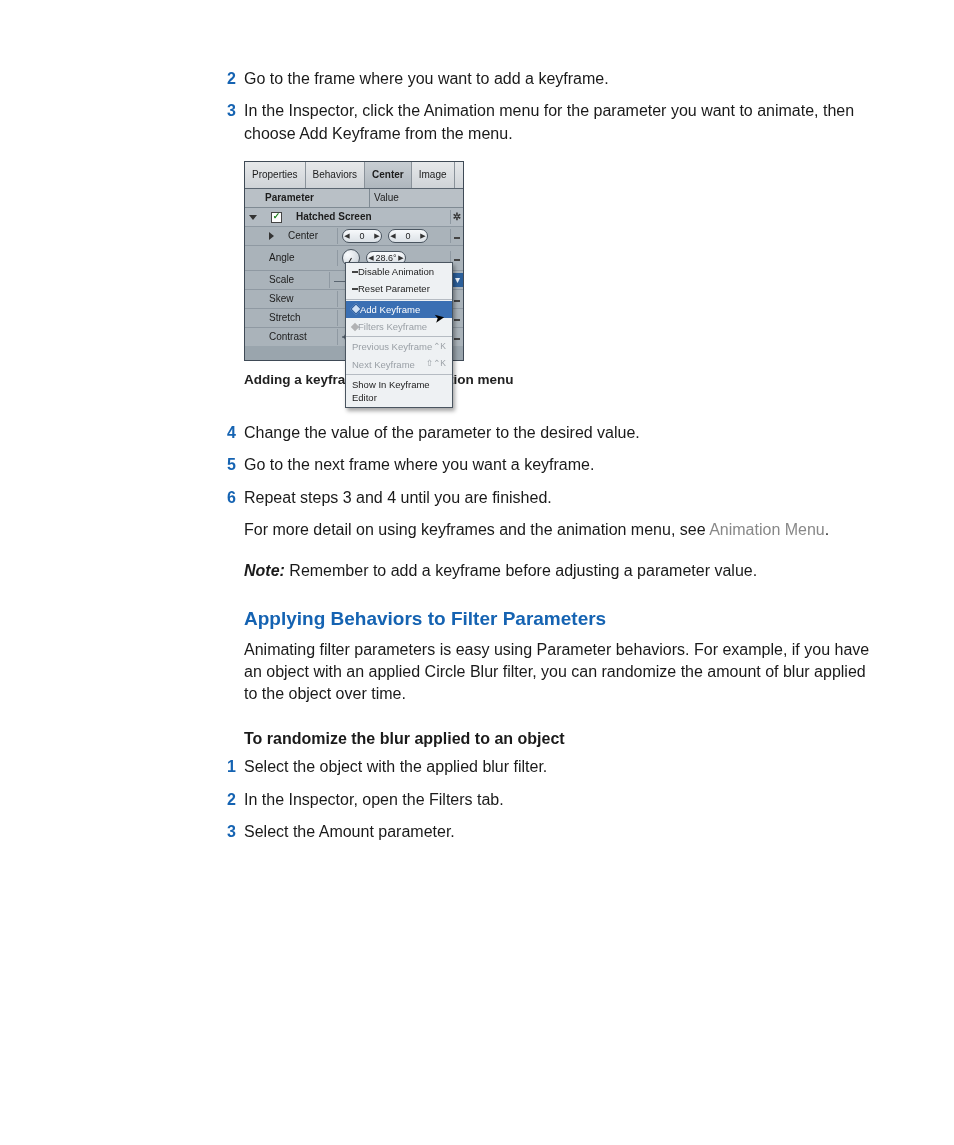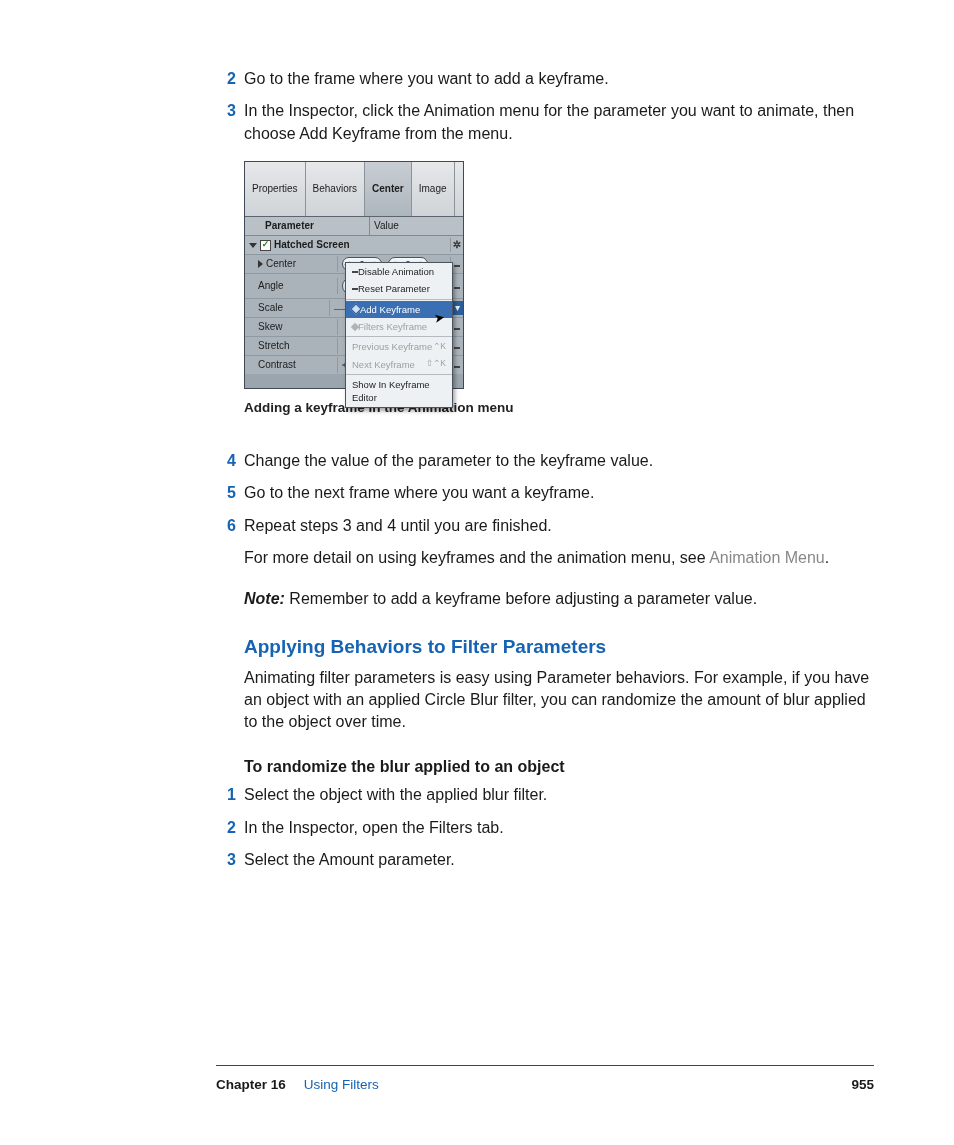--- a/index.html
+++ b/index.html
@@ -10,27 +10,27 @@
   .note-label{font-weight:700;font-style:italic}
   .body-block{margin:0 0 18px 28px}
   .caption{margin:10px 0 32px 28px;font-weight:700;font-size:13.5px;color:#222}
   .heading-blue{margin:24px 0 6px 28px;font-weight:700;font-size:19px;color:#1563b2}
   .subhead-bold{margin:22px 0 6px 28px;font-weight:700;font-size:16px}
   .link-grey{color:#888}
 
   
   .inspector{margin:16px 0 0 28px;width:218px;border:1px solid #3f4a56;background:#9aa5ad;font-size:10px;font-family:"Lucida Grande","Helvetica Neue",Arial,sans-serif;color:#1c1c1c;position:relative}
   .insp-tabs{display:flex;background:linear-gradient(#e6e8ea,#cfd3d7);border-bottom:1px solid #5a6570}
-  .insp-tab{padding:20px 7px;border-right:1px solid #8a929a}
+  .insp-tab{padding:6px 7px;border-right:1px solid #8a929a}
   .insp-tab.sel{background:linear-gradient(#c8ced3,#aeb6bd);font-weight:700}
   .insp-header{display:flex;background:#b9c0c6;border-bottom:1px solid #7f8a93}
   .insp-header .col1{width:84px;padding:2px 20px;border-right:1px solid #7f8a93;font-weight:700}
   .insp-header .col2{flex:1;padding:2px 4px;font-weight:400}
   .row{display:flex;align-items:center;border-bottom:1px solid #8f99a2;background:#aab3ba;min-height:18px}
-  .row .pcell{width:84px;padding:1px 4px;border-right:1px solid #8f99a2;display:flex;align-items:center;gap:3px}
+  .row .pcell{width:84px;padding:1px 4px;border-right:1px solid #8f99a2;display:flex;align-items:center;gap:14px}
   .row .vcell{flex:1 1 auto;padding:1px 4px;display:flex;align-items:center;gap:6px;min-width:0}
   .row .dcell{width:12px;text-align:center;color:#444;border-left:1px solid #8f99a2}
   .tri-down{width:0;height:0;border-left:4px solid transparent;border-right:4px solid transparent;border-top:5px solid #333;display:inline-block}
   .tri-right{width:0;height:0;border-top:4px solid transparent;border-bottom:4px solid transparent;border-left:5px solid #333;display:inline-block}
   .chk{width:9px;height:9px;border:1px solid #444;background:#fdfdfd;display:inline-block;text-align:center;line-height:8px;font-size:8px}
   .chk.on::after{content:"✓";color:#1a7f1a;font-size:9px;position:relative;top:-1px}
   .spin{display:flex;align-items:center;border:1px solid #4a5560;border-radius:8px;background:linear-gradient(#f7f9fb,#dbe1e6);height:12px;overflow:hidden}
   .spin .arr{width:8px;text-align:center;font-size:7px;color:#333}
   .spin .val{min-width:22px;text-align:center;font-size:9px}
   .dial{width:16px;height:16px;border:1px solid #4a5560;border-radius:50%;background:radial-gradient(circle at 30% 30%,#fafcfe,#c3cbd2);position:relative}
@@ -201,21 +201,21 @@
           <span>Show In Keyframe Editor</span>
         </div>
     </div>
     <div class="cursor">➤</div>
   </div>
 
   <div class="caption">Adding a keyframe in the Animation menu</div>
 
   <div class="step">
     <span class="step-num">4</span>
-    <span class="step-text">Change the value of the parameter to the keyframe value.</span>
+    <span class="step-text">Change the value of the parameter to the desired value.</span>
   </div>
   <div class="step">
     <span class="step-num">5</span>
     <span class="step-text">Go to the next frame where you want a keyframe.</span>
   </div>
   <div class="step">
     <span class="step-num">6</span>
     <span class="step-text">Repeat steps 3 and 4 until you are finished.</span>
   </div>
 
@@ -237,19 +237,14 @@
   </div>
   <div class="step">
     <span class="step-num">2</span>
     <span class="step-text">In the Inspector, open the Filters tab.</span>
   </div>
   <div class="step">
     <span class="step-num">3</span>
     <span class="step-text">Select the Amount parameter.</span>
   </div>
 
-  <div class="footer">
-    <span class="chap">Chapter 16</span>
-    <span class="title">Using Filters</span>
-    <span class="pg">955</span>
-  </div>
 
 </div>
 
 </body></html>

